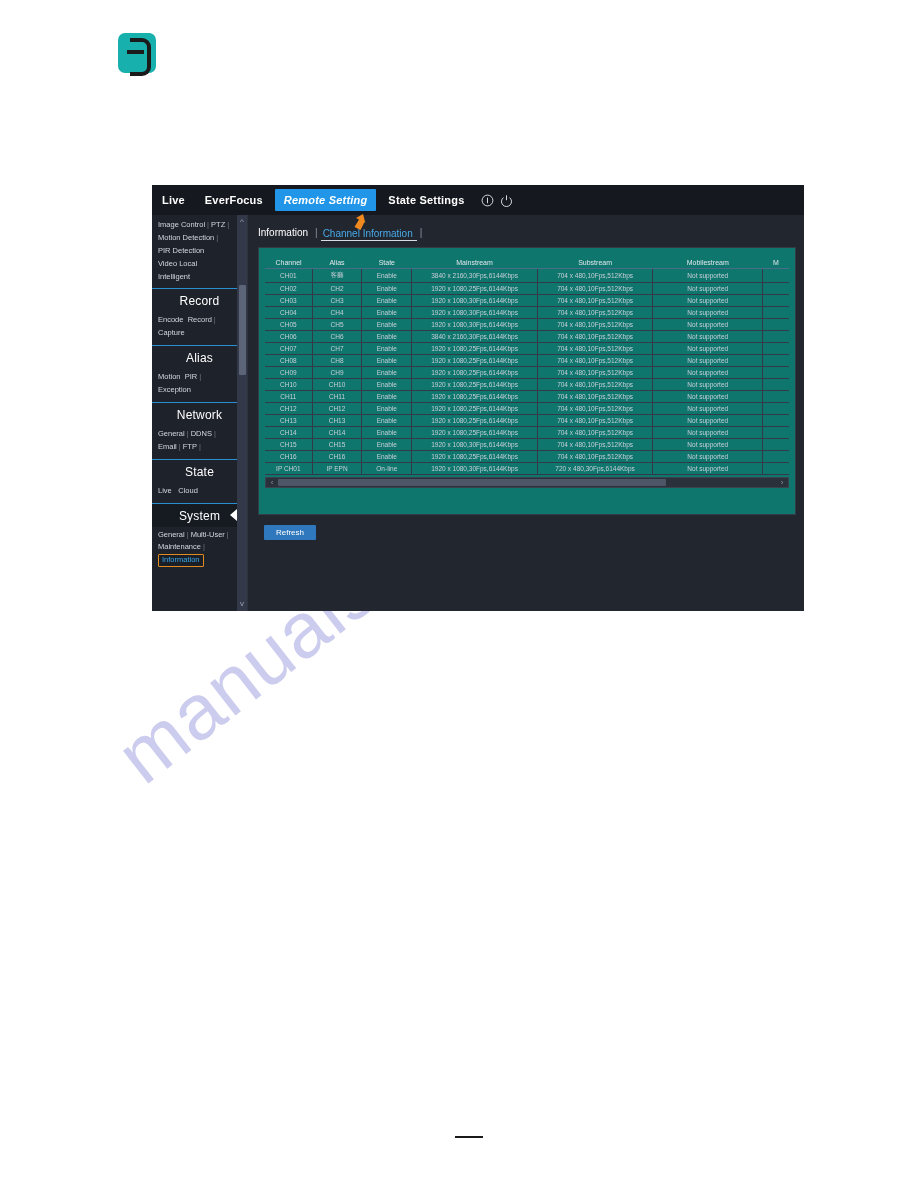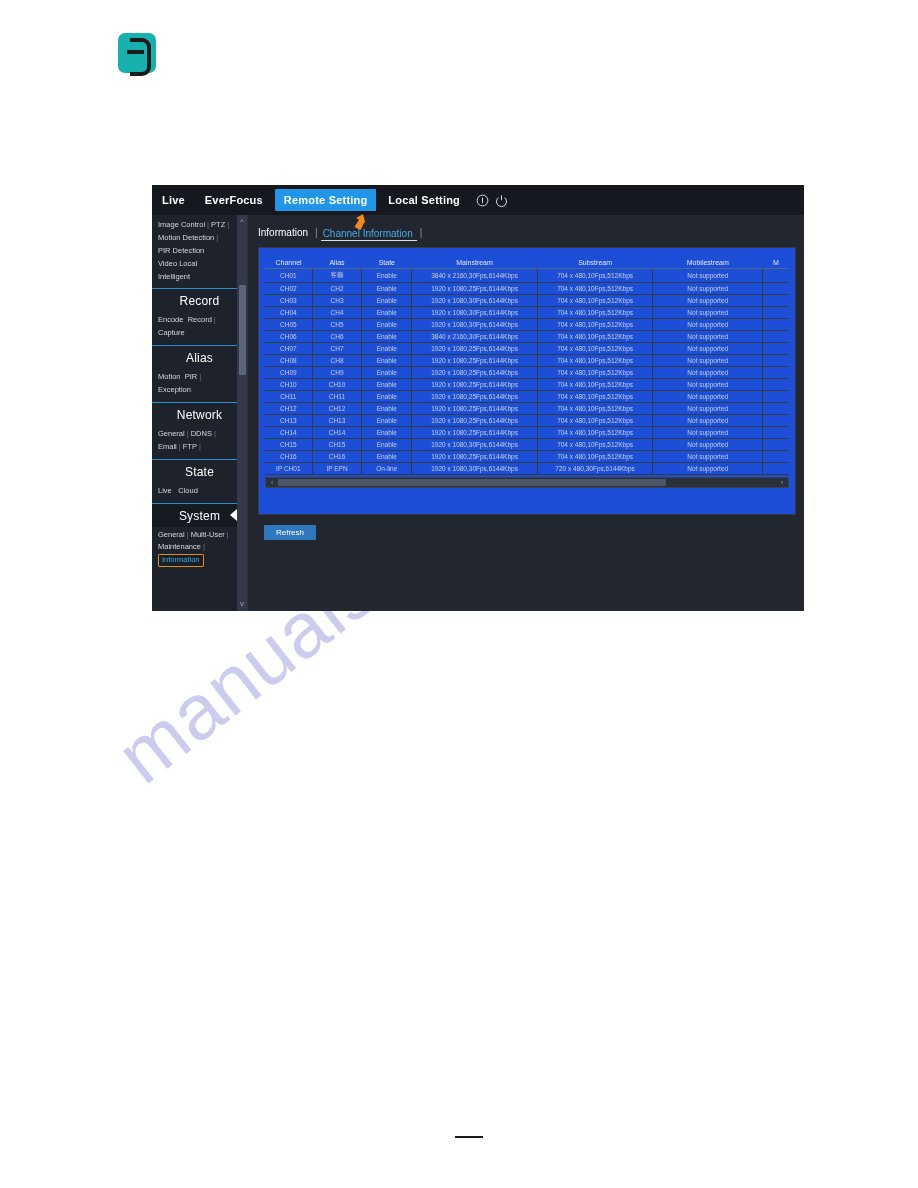--- a/index.html
+++ b/index.html
@@ -109,20 +109,21 @@
     padding: 4px 8px;
     margin: 0 2px;
     white-space: nowrap;
     letter-spacing: .2px;
   }
   .nav-item.active {
     background: #2196e8;
     color: #ffffff;
     border-radius: 1px;
     padding: 5px 9px;
+    font-style: italic;
   }
   .nav-icon {
     width: 13px; height: 13px;
     margin-left: 6px;
     color: #d7dadf;
     display: inline-flex;
     align-items: center;
     justify-content: center;
   }
   .nav-icon svg { display: block; }
@@ -246,21 +247,21 @@
 
   #cursor-arrow {
     position: absolute;
     left: 102px; top: -2px;
     width: 16px; height: 20px;
     z-index: 12;
   }
 
   #panel {
     margin: 6px 8px 0 4px;
-    background: #1d4ed8;
+    background: #0f766e;
     border: 1px solid #343a46;
     padding: 8px 6px 4px 6px;
     height: 268px;
     position: relative;
   }
 
   table.chan {
     border-collapse: collapse;
     width: 100%;
     table-layout: fixed;
@@ -353,21 +354,21 @@
   <div id="logo-area">
     <div id="logo-mark"></div>
   </div>
 
   <div id="device-ui">
 
     <div id="topnav">
       <div class="nav-item">Live</div>
       <div class="nav-item">EverFocus</div>
       <div class="nav-item active">Remote Setting</div>
-      <div class="nav-item">Local Setting</div>
+      <div class="nav-item">State Settings</div>
       <div class="nav-icon">
         <svg width="13" height="13" viewBox="0 0 13 13">
           <circle cx="6.5" cy="6.5" r="5.4" fill="none" stroke="#d7dadf" stroke-width="1"></circle>
           <line x1="6.5" y1="3.6" x2="6.5" y2="9.2" stroke="#d7dadf" stroke-width="1"></line>
         </svg>
       </div>
       <div class="nav-icon">
         <svg width="13" height="13" viewBox="0 0 13 13">
           <path d="M3.4 3.6 A5 5 0 1 0 9.6 3.6" fill="none" stroke="#d7dadf" stroke-width="1"></path>
           <line x1="6.5" y1="1.3" x2="6.5" y2="6.2" stroke="#d7dadf" stroke-width="1"></line>

